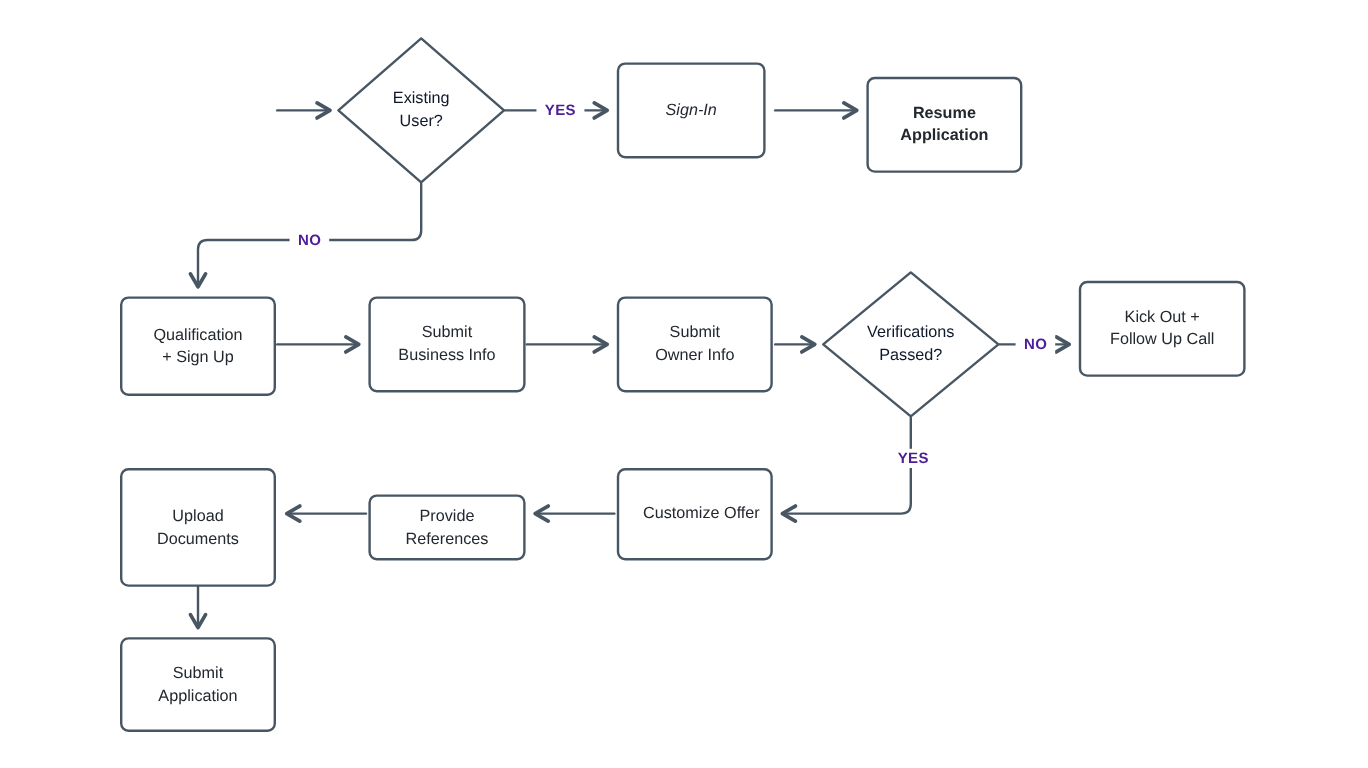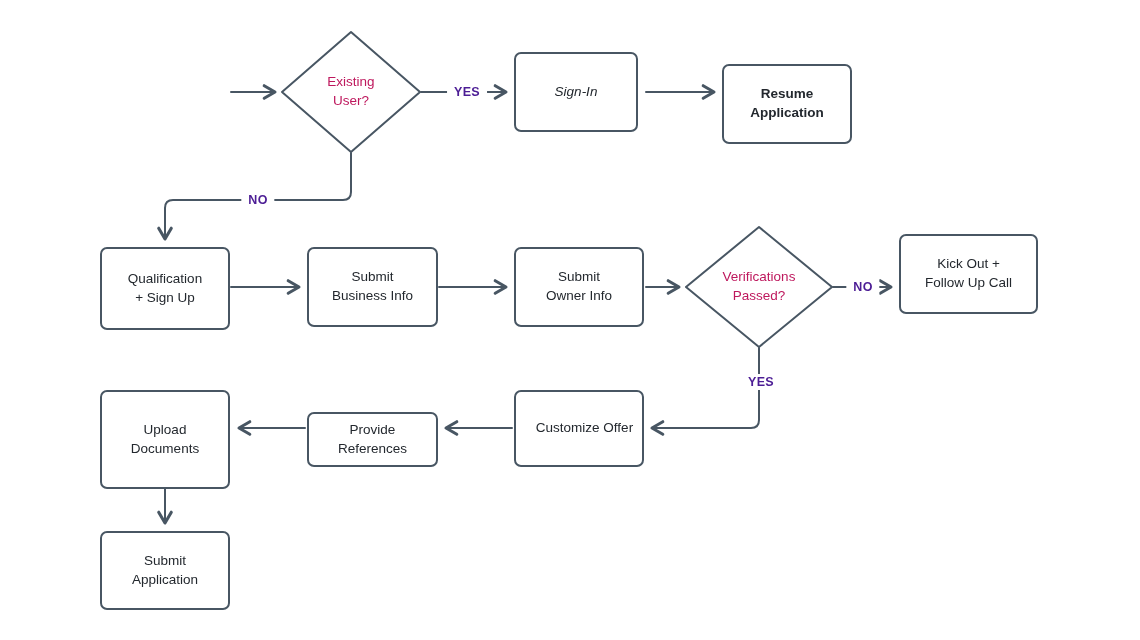--- a/index.html
+++ b/index.html
@@ -33,21 +33,21 @@
     line-height: 1.4;
     text-align: center;
     white-space: pre-line;
   }
 
   .diamond-label {
     position: absolute;
     display: flex;
     align-items: center;
     justify-content: center;
-    color: #be185d;
+    color: #0f172a;
     font-size: 13.5px;
     line-height: 1.4;
     text-align: center;
     white-space: pre-line;
     transform: translate(-50%, -50%);
   }
 
   .edge-label {
     position: absolute;
     background: #ffffff;

